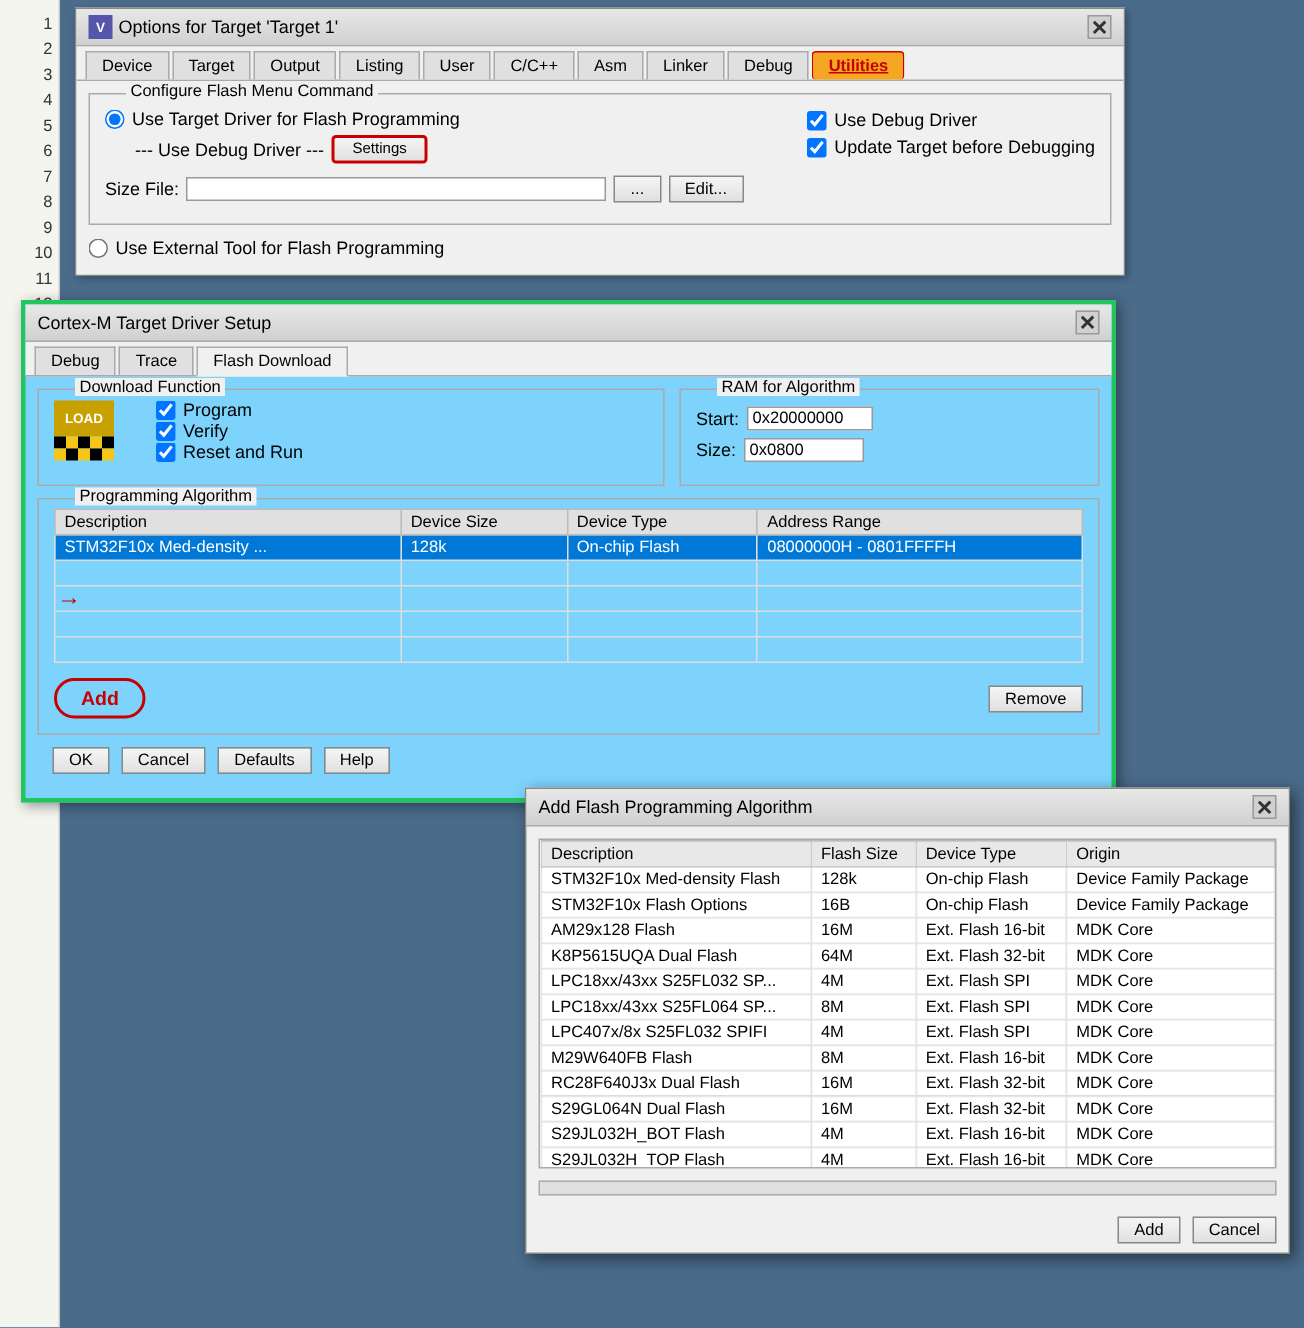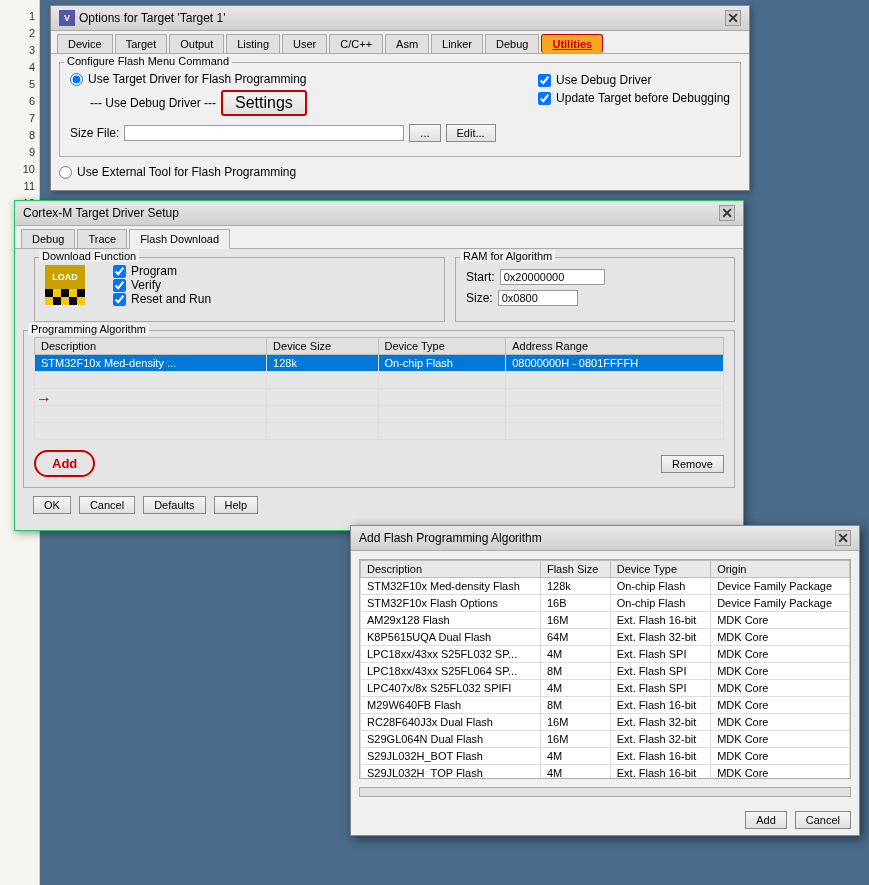--- a/index.html
+++ b/index.html
@@ -111,21 +111,21 @@
 
     .group-box {
       border: 1px solid #aaa;
       padding: 6px 10px 10px;
       margin-bottom: 8px;
       position: relative;
     }
     .group-label {
       position: absolute;
       top: -8px;
-      left: 4px;
+      left: 24px;
       background: #f0f0f0;
       padding: 0 3px;
       font-size: 11px;
       color: #000;
     }
 
     .radio-row {
       display: flex;
       align-items: center;
       gap: 5px;
@@ -159,46 +159,45 @@
       font-size: 11px;
       color: #000;
     }
 
     .btn-settings {
       background: linear-gradient(to bottom, #f5f5f5, #e0e0e0);
       border: 2px solid #c80000;
       border-radius: 3px;
       color: #000;
       padding: 2px 12px;
-      font-size: 16px;
+      font-size: 10px;
     }
 
     
     .cortex-window {
       position: absolute;
       left: 14px;
       top: 200px;
       width: 730px;
-      background: #e5e5e5;
-      border: 1px solid #22c55e;
+      background: #7dd3fc;
+      border: 3px solid #22c55e;
       box-shadow: 2px 2px 8px rgba(0,0,0,0.4);
       z-index: 10;
     }
 
     .flash-tab-bar {
       display: flex;
       background: #f0f0f0;
       border-bottom: 1px solid #aaa;
       padding: 3px 6px 0;
     }
 
     .two-col {
       display: flex;
       gap: 10px;
-      margin-left: 11px;
     }
     .download-function {
       flex: 1;
       border: 1px solid #aaa;
       padding: 6px 10px 10px;
       position: relative;
     }
     .ram-algorithm {
       width: 280px;
       border: 1px solid #aaa;
@@ -436,21 +435,21 @@
               <span>Reset and Run</span>
             </div>
           </div>
         </div>
       </div>
 
       <div class="ram-algorithm">
         <span class="group-label">RAM for Algorithm</span>
         <div class="ram-row">
           <span>Start:</span>
-          <input type="text" value="0x20000000" style="width: 105px;">
+          <input type="text" value="0x20000000" style="width: 84px;">
         </div>
         <div class="ram-row">
           <span>Size:</span>
           <input type="text" value="0x0800" style="width: 80px;">
         </div>
       </div>
     </div>
 
     <div class="prog-algo">
       <span class="group-label">Programming Algorithm</span>

